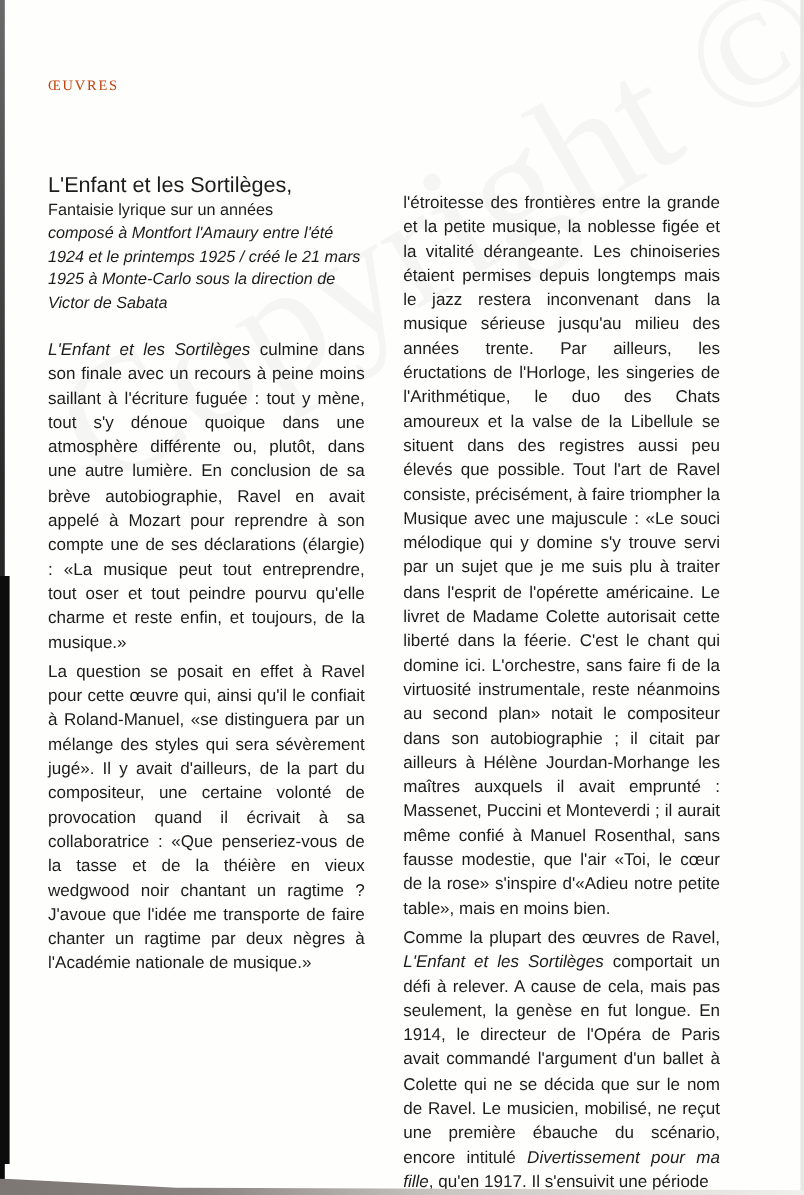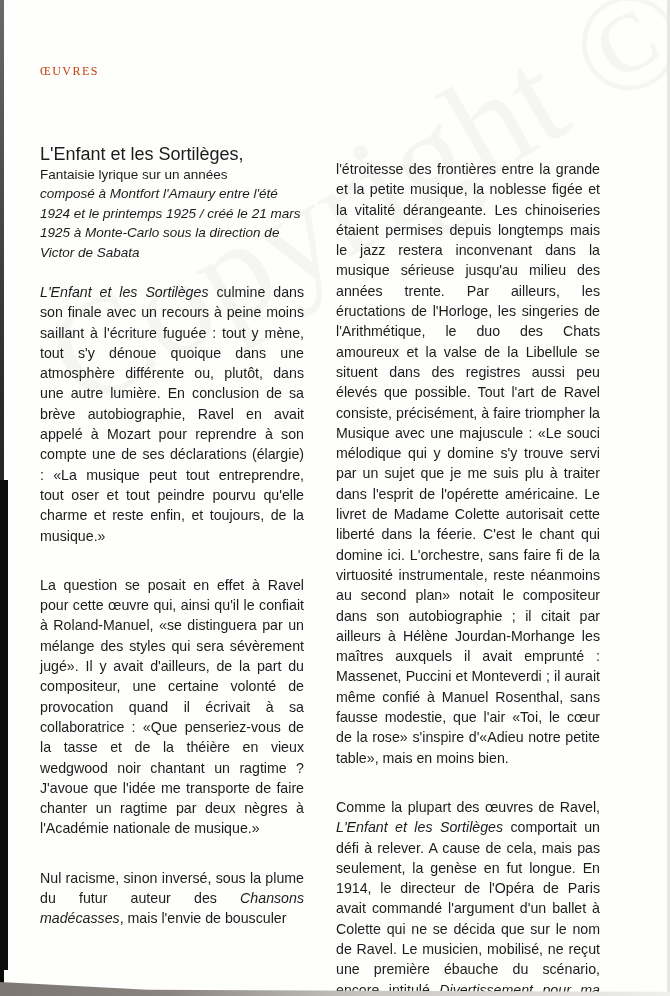--- a/index.html
+++ b/index.html
@@ -51,21 +51,21 @@
   .col-right { left: 336px; top: 143px; }
   .composer {
     font-family: "Liberation Serif", serif; font-weight: bold;
     font-size: 15px; letter-spacing: 2.8px; line-height: 20px;
   }
   .dates { font-size: 14px; line-height: 18px; margin-bottom: 10px; }
   .work-title { font-size: 18px; line-height: 22px; }
   .subtitle { font-size: 13.5px; line-height: 19px; text-align: left; }
   .compo { font-style: italic; font-size: 13.5px; line-height: 19.5px; text-align: left; }
   p { margin: 0; }
-  .para { margin-top: 29px; }
+  .para { margin-top: 4px; }
   .first { margin-top: 16px; }
   em { }
 </style>
 </head>
 <body>
 
 <div class="page">
   <div class="watermark">Copyright © droits réservés</div>
   <div class="left-edge"></div>
   <div class="left-edge-thick"></div>
@@ -77,21 +77,20 @@
     <div class="work-title">L'Enfant et les Sortilèges,</div>
     <div class="subtitle">
       <div>Fantaisie lyrique sur un années</div>
     </div>
     <div class="compo">composé à Montfort l'Amaury entre l'été 1924 et le printemps 1925 / créé le 21 mars 1925 à Monte-Carlo sous la direction de Victor de Sabata</div>
 
     <p class="para" style="margin-top:20px"><em>L'Enfant et les Sortilèges</em><span> culmine dans son finale avec un recours à peine moins saillant à l'écriture fuguée : tout y mène, tout s'y dénoue quoique dans une atmosphère différente ou, plutôt, dans une autre lumière. En conclusion de sa brève autobiographie, Ravel en avait appelé à Mozart pour reprendre à son compte une de ses déclarations (élargie) : «La musique peut tout entreprendre, tout oser et tout peindre pourvu qu'elle charme et reste enfin, et toujours, de la musique.»</span></p>
 
     <p class="para"><span>La question se posait en effet à Ravel pour cette œuvre qui, ainsi qu'il le confiait à Roland-Manuel, «se distinguera par un mélange des styles qui sera sévèrement jugé». Il y avait d'ailleurs, de la part du compositeur, une certaine volonté de provocation quand il écrivait à sa collaboratrice : «Que penseriez-vous de la tasse et de la théière en vieux wedgwood noir chantant un ragtime ? J'avoue que l'idée me transporte de faire chanter un ragtime par deux nègres à l'Académie nationale de musique.»</span></p>
 
-    <p class="para"><span>Nul racisme, sinon inversé, sous la plume du futur auteur des </span><em>Chansons madécasses</em><span>, mais l'envie de bousculer</span></p>
   </div>
 
   <div class="col col-right">
     <p class="first"><span>l'étroitesse des frontières entre la grande et la petite musique, la noblesse figée et la vitalité dérangeante. Les chinoiseries étaient permises depuis longtemps mais le jazz restera inconvenant dans la musique sérieuse jusqu'au milieu des années trente. Par ailleurs, les éructations de l'Horloge, les singeries de l'Arithmétique, le duo des Chats amoureux et la valse de la Libellule se situent dans des registres aussi peu élevés que possible. Tout l'art de Ravel consiste, précisément, à faire triompher la Musique avec une majuscule : «Le souci mélodique qui y domine s'y trouve servi par un sujet que je me suis plu à traiter dans l'esprit de l'opérette américaine. Le livret de Madame Colette autorisait cette liberté dans la féerie. C'est le chant qui domine ici. L'orchestre, sans faire fi de la virtuosité instrumentale, reste néanmoins au second plan» notait le compositeur dans son autobiographie ; il citait par ailleurs à Hélène Jourdan-Morhange les maîtres auxquels il avait emprunté : Massenet, Puccini et Monteverdi ; il aurait même confié à Manuel Rosenthal, sans fausse modestie, que l'air «Toi, le cœur de la rose» s'inspire d'«Adieu notre petite table», mais en moins bien.</span></p>
 
     <p class="para"><span>Comme la plupart des œuvres de Ravel, </span><em>L'Enfant et les Sortilèges</em><span> comportait un défi à relever. A cause de cela, mais pas seulement, la genèse en fut longue. En 1914, le directeur de l'Opéra de Paris avait commandé l'argument d'un ballet à Colette qui ne se décida que sur le nom de Ravel. Le musicien, mobilisé, ne reçut une première ébauche du scénario, encore intitulé </span><em>Divertissement pour ma fille</em><span>, qu'en 1917. Il s'ensuivit une période</span></p>
   </div>
 
   <div class="bottom-strip"></div>
 </div>

